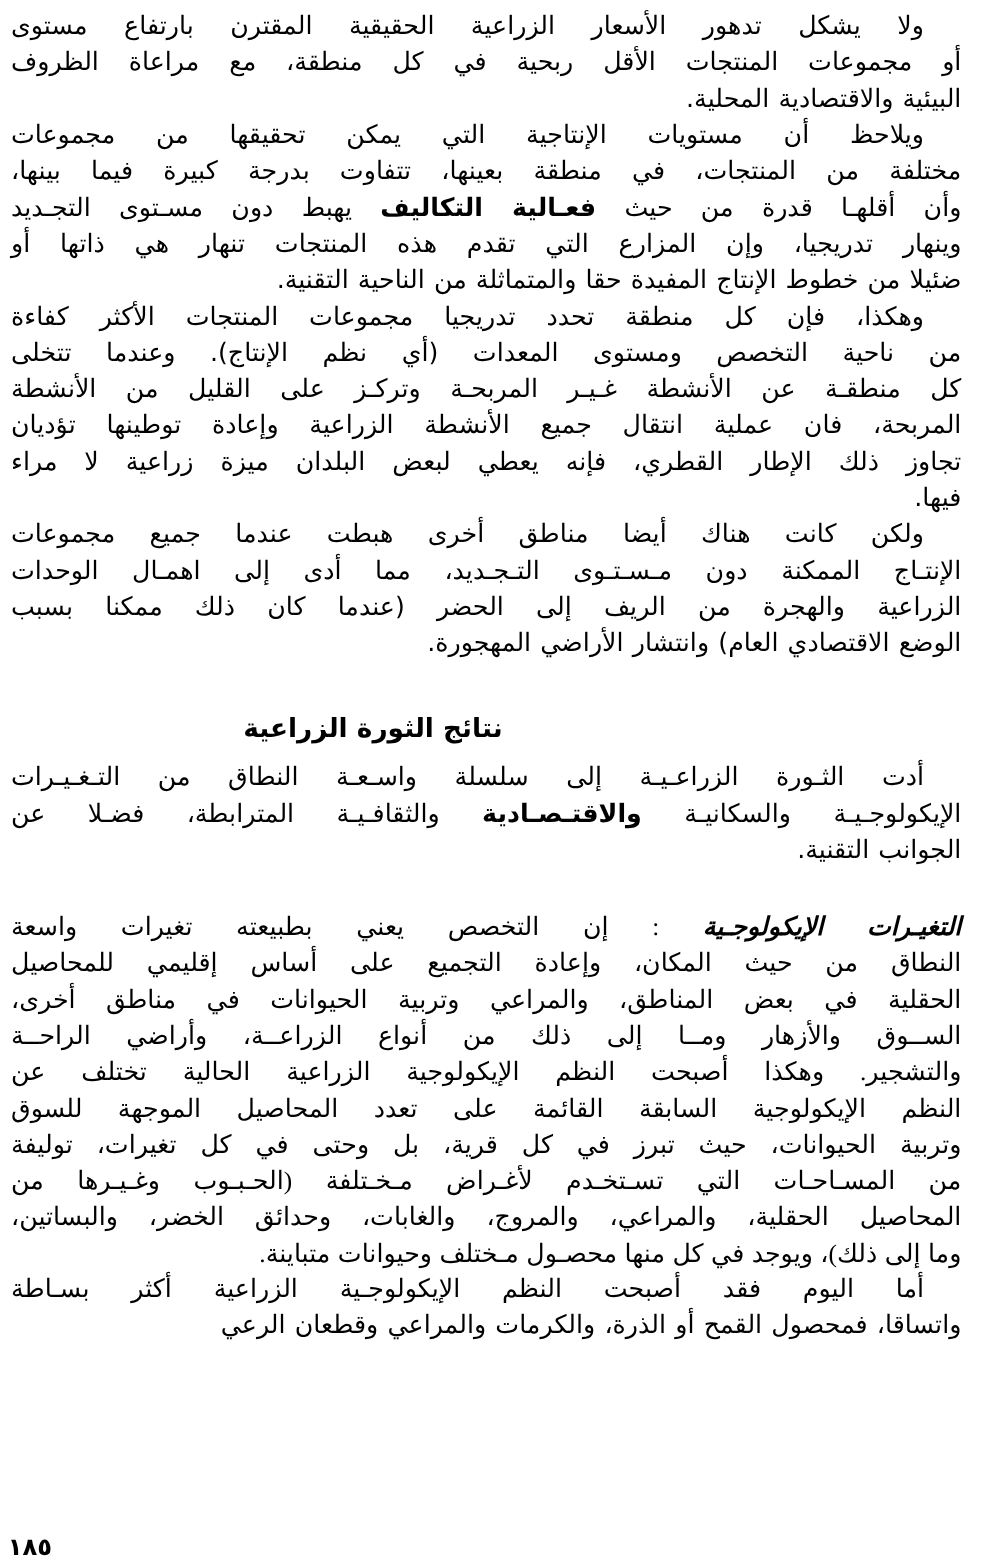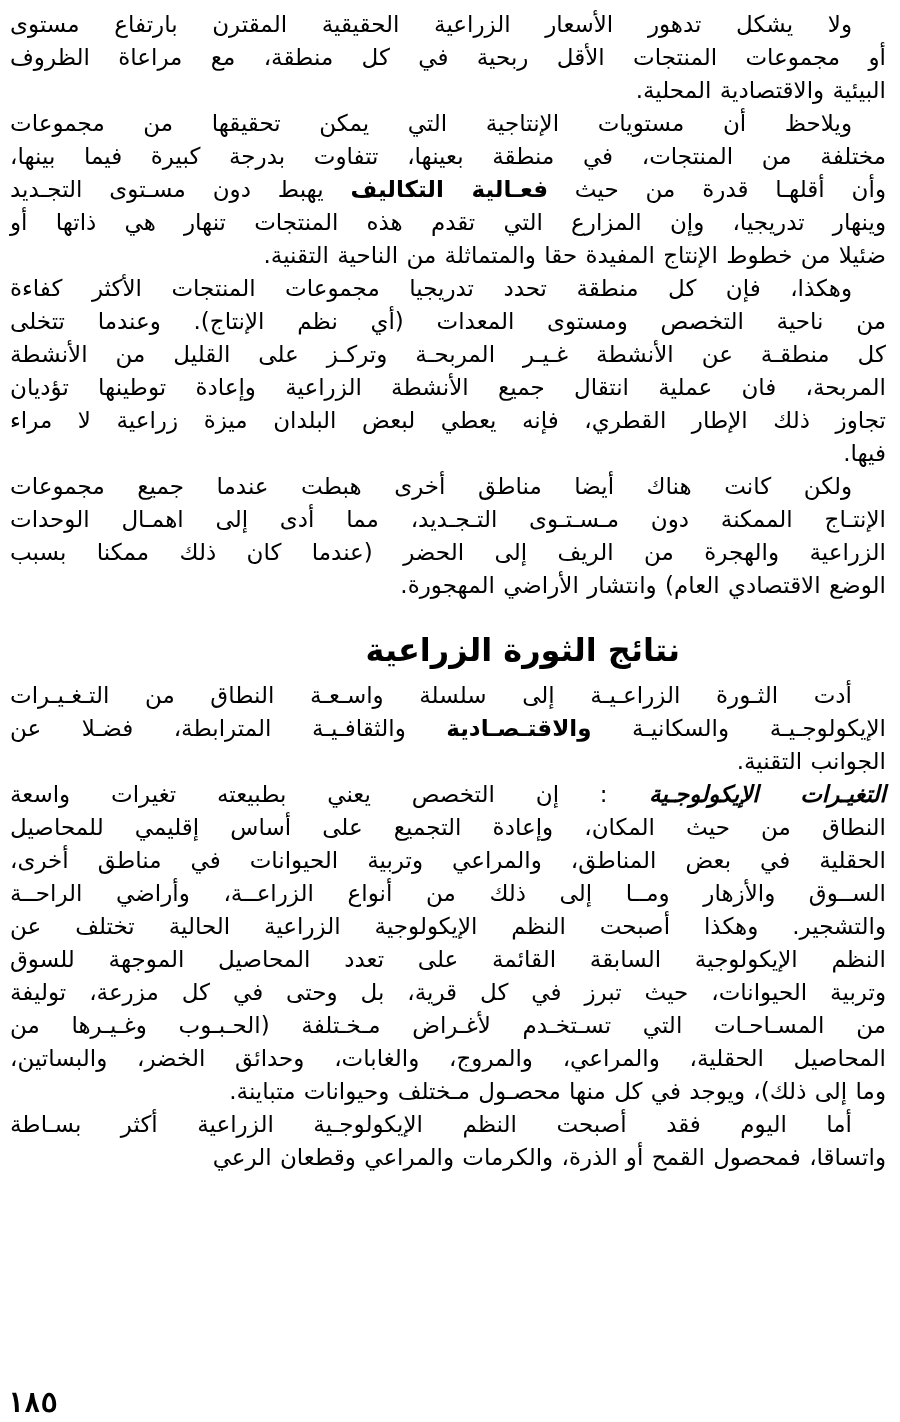--- a/index.html
+++ b/index.html
@@ -8,57 +8,58 @@
     width: 900px;
     height: 1422px;
     margin: 0 auto;
     background: #ffffff;
     color: #000000;
     direction: rtl;
     font-family: "DejaVu Sans", sans-serif;
     overflow: hidden;
   }
   .text-block {
-    padding: 8px 14px 0 10px;
+    padding: 8px 26px 0 10px;
   }
   .line {
     font-size: 23px;
     line-height: 33px;
     text-align: justify;
     text-align-last: justify;
     word-spacing: 1px;
   }
   .line.para-end {
     text-align-last: right;
   }
   .line.indent {
     padding-right: 34px;
   }
   .para.space-before {
+    margin-top: 36px;
+    font-family: Liberation Serif, serif;
   }
   .heading {
-    font-size: 32px;
+    font-size: 24px;
     line-height: 33px;
     font-weight: bold;
-    text-align: right;
-    margin: 32px 0 12px 0;
+    text-align: center;
+    margin: 44px 0 12px 0;
     padding-left: 206px;
     direction: rtl;
   }
   .heading .heading-text { display: inline-block; transform: translateX(-206px); }
   .b { font-weight: bold; }
   .i { font-style: italic; }
   .page-number {
     position: absolute;
     left: 7px;
     bottom: 2px;
-    font-size: 28px;
+    font-size: 22px;
     font-weight: bold;
     letter-spacing: 1px;
-    font-family: Liberation Mono, monospace;
   }
 </style>
 </head>
 <body>
 
 <div class="page">
   <div class="text-block" id="content-root">
       <div class="para">
         <div class="line indent">ولا يشكل تدهور الأسعار الزراعية الحقيقية المقترن بارتفاع مستوى</div>
         <div class="line">أو مجموعات المنتجات الأقل ربحية في كل منطقة، مع مراعاة الظروف</div>
@@ -91,21 +92,21 @@
         <div class="line"><span>الإيكولوجـيـة والسكانيـة </span><span class="b">والاقتـصـادية</span><span> والثقافـيـة المترابطة، فضـلا عن</span></div>
         <div class="line para-end">الجوانب التقنية.</div>
       </div>
       <div class="para space-before">
         <div class="line"><span class="b i">التغيـرات الإيكولوجـية </span><span>: إن التخصص يعني بطبيعته تغيرات واسعة</span></div>
         <div class="line">النطاق من حيث المكان، وإعادة التجميع على أساس إقليمي للمحاصيل</div>
         <div class="line">الحقلية في بعض المناطق، والمراعي وتربية الحيوانات في مناطق أخرى،</div>
         <div class="line">الســوق والأزهار ومــا إلى ذلك من أنواع الزراعــة، وأراضي الراحــة</div>
         <div class="line">والتشجير. وهكذا أصبحت النظم الإيكولوجية الزراعية الحالية تختلف عن</div>
         <div class="line">النظم الإيكولوجية السابقة القائمة على تعدد المحاصيل الموجهة للسوق</div>
-        <div class="line">وتربية الحيوانات، حيث تبرز في كل قرية، بل وحتى في كل مزرعة، توليفة</div>
+        <div class="line">وتربية الحيوانات، حيث تبرز في كل قرية، بل وحتى في كل تغيرات، توليفة</div>
         <div class="line">من المسـاحـات التي تسـتخـدم لأغـراض مـخـتلفة (الحـبـوب وغـيـرها من</div>
         <div class="line">المحاصيل الحقلية، والمراعي، والمروج، والغابات، وحدائق الخضر، والبساتين،</div>
         <div class="line para-end">وما إلى ذلك)، ويوجد في كل منها محصـول مـختلف وحيوانات متباينة.</div>
       </div>
       <div class="para">
         <div class="line indent">أما اليوم فقد أصبحت النظم الإيكولوجـية الزراعية أكثر بسـاطة</div>
         <div class="line para-end">واتساقا، فمحصول القمح أو الذرة، والكرمات والمراعي وقطعان الرعي</div>
       </div>
     </div>
   <div class="page-number">١٨٥</div>

